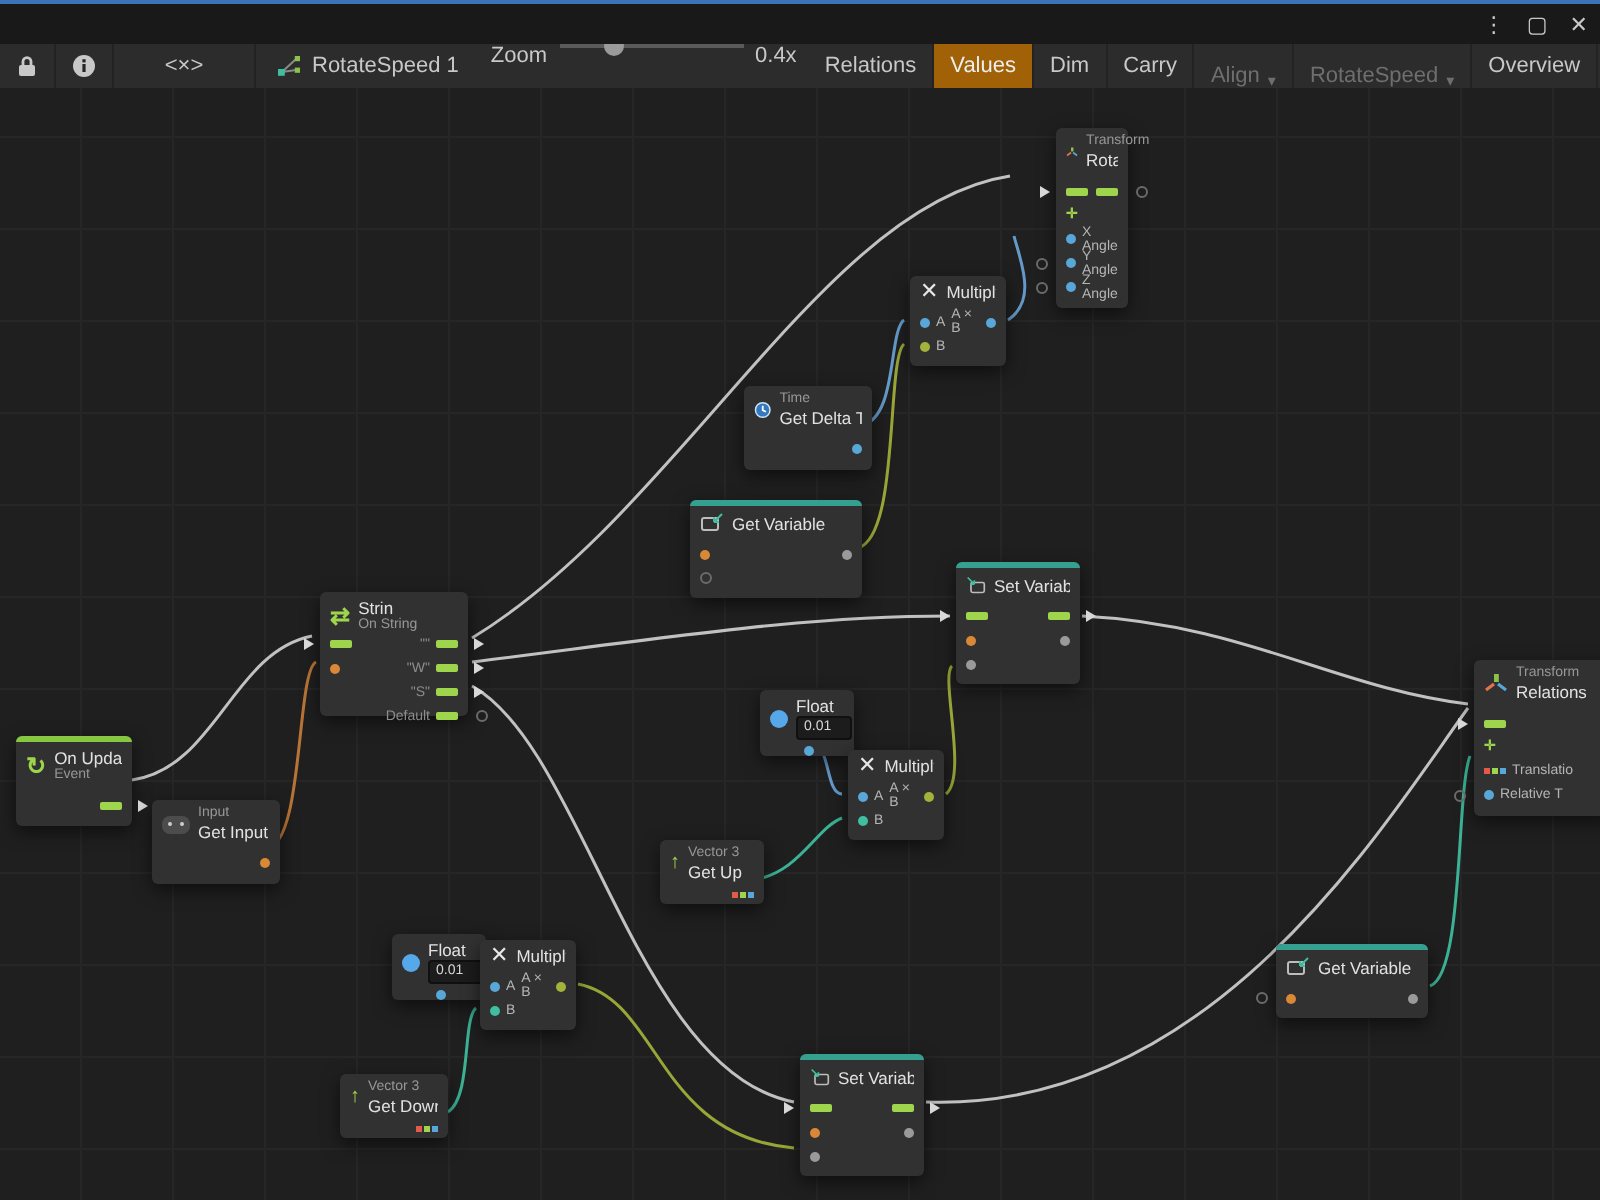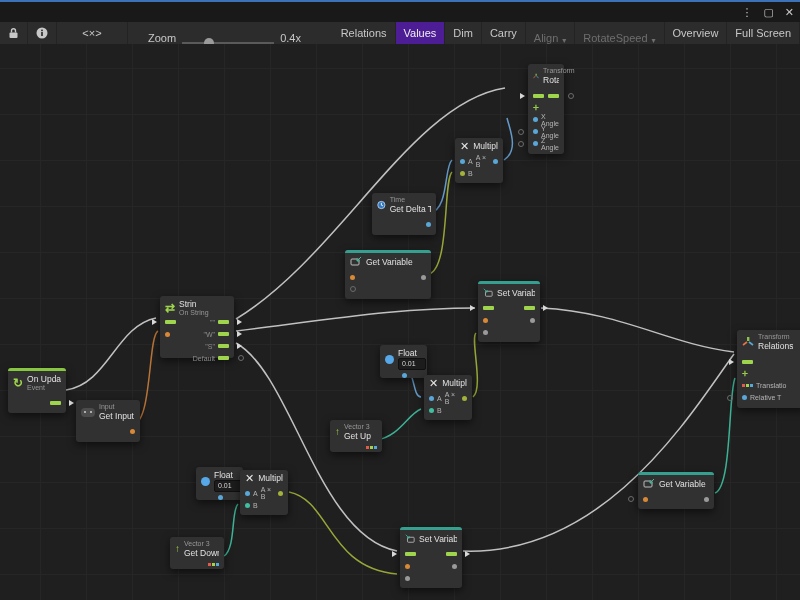--- a/index.html
+++ b/index.html
@@ -10,26 +10,26 @@
   .tabbar{height:20px;background:#191919;display:flex;align-items:stretch;position:relative;}
   .tab{display:flex;align-items:center;gap:6px;padding:0 16px 0 8px;background:#2c2c2c;
        color:#d6d6d6;font-size:11px;}
   .winctrl{position:absolute;right:6px;top:0;height:100%;display:flex;align-items:center;gap:11px;
        color:#c8c8c8;font-size:11px;}
   .winctrl span{cursor:default;}
   
   .toolbar{height:22px;background:#2c2c2c;border-bottom:1px solid #141414;display:flex;
        align-items:stretch;font-size:11px;color:#c8c8c8;white-space:nowrap;overflow:hidden;}
   .tbtn{display:flex;align-items:center;gap:4px;padding:0 8px;border-right:1px solid #232323;}
-  .tbtn.active{background:#4c1d95;color:#eee;}
+  .tbtn.active{background:#a16207;color:#eee;}
   .tbtn.disabled{color:#6e6e6e;align-items:flex-end;}
   .tbtn .caret{font-size:8px;position:relative;top:1px;}
   .spacer{width:14px;}
   .crumb{display:flex;align-items:center;gap:5px;padding:0 10px;}
-  .zoomwrap{display:flex;align-items:flex-end;gap:6px;padding:0 6px;}
+  .zoomwrap{display:flex;align-items:flex-start;gap:6px;padding:0 6px;}
   .slider{width:92px;height:2px;background:#5a5a5a;position:relative;}
   .slider .thumb{position:absolute;left:22px;top:-4px;width:10px;height:10px;border-radius:50%;background:#9a9a9a;}
   .rightgroup{margin-left:auto;display:flex;align-items:stretch;}
   
   .canvas{position:absolute;top:44px;left:0;width:800px;height:556px;overflow:hidden;
     background-color:#1f1f1f;
     background-image:linear-gradient(#262626 1px,transparent 1px),
                      linear-gradient(90deg,#262626 1px,transparent 1px);
     background-size:46px 46px;background-position:-6px -22px;}
   .wires{position:absolute;left:0;top:0;z-index:1;}
@@ -97,20 +97,29 @@
       <svg width="12" height="12" viewBox="0 0 12 12">
         <circle cx="6" cy="6" r="5.5" fill="#c8c8c8"></circle>
         <rect x="5.2" y="5" width="1.6" height="4" fill="#262626"></rect>
         <rect x="5.2" y="2.6" width="1.6" height="1.6" fill="#262626"></rect>
       </svg>
     </div>
     <div class="tbtn" style="min-width:54px;justify-content:center">
       <span>&lt;×&gt;</span>
     </div>
     <div class="spacer"></div>
+    <div class="crumb">
+      <svg width="13" height="12" viewBox="0 0 13 12">
+        <path d="M3 9 L10 2.5 M3 9 L10 8" stroke="#8a8a8a" fill="none"></path>
+        <rect x="1" y="7.5" width="3.4" height="3.4" fill="#3fbfa0"></rect>
+        <rect x="9.4" y="1" width="2.6" height="2.6" fill="#8cc24a"></rect>
+        <rect x="9.4" y="6.8" width="2.6" height="2.6" fill="#8cc24a"></rect>
+      </svg>
+      <span>RotateSpeed 1</span>
+    </div>
     <div class="zoomwrap">
       <span>Zoom</span>
       <div class="slider">
         <div class="thumb"></div>
       </div>
       <span>0.4x</span>
     </div>
     <div class="rightgroup">
       <div class="tbtn">
           <span>Relations</span>

